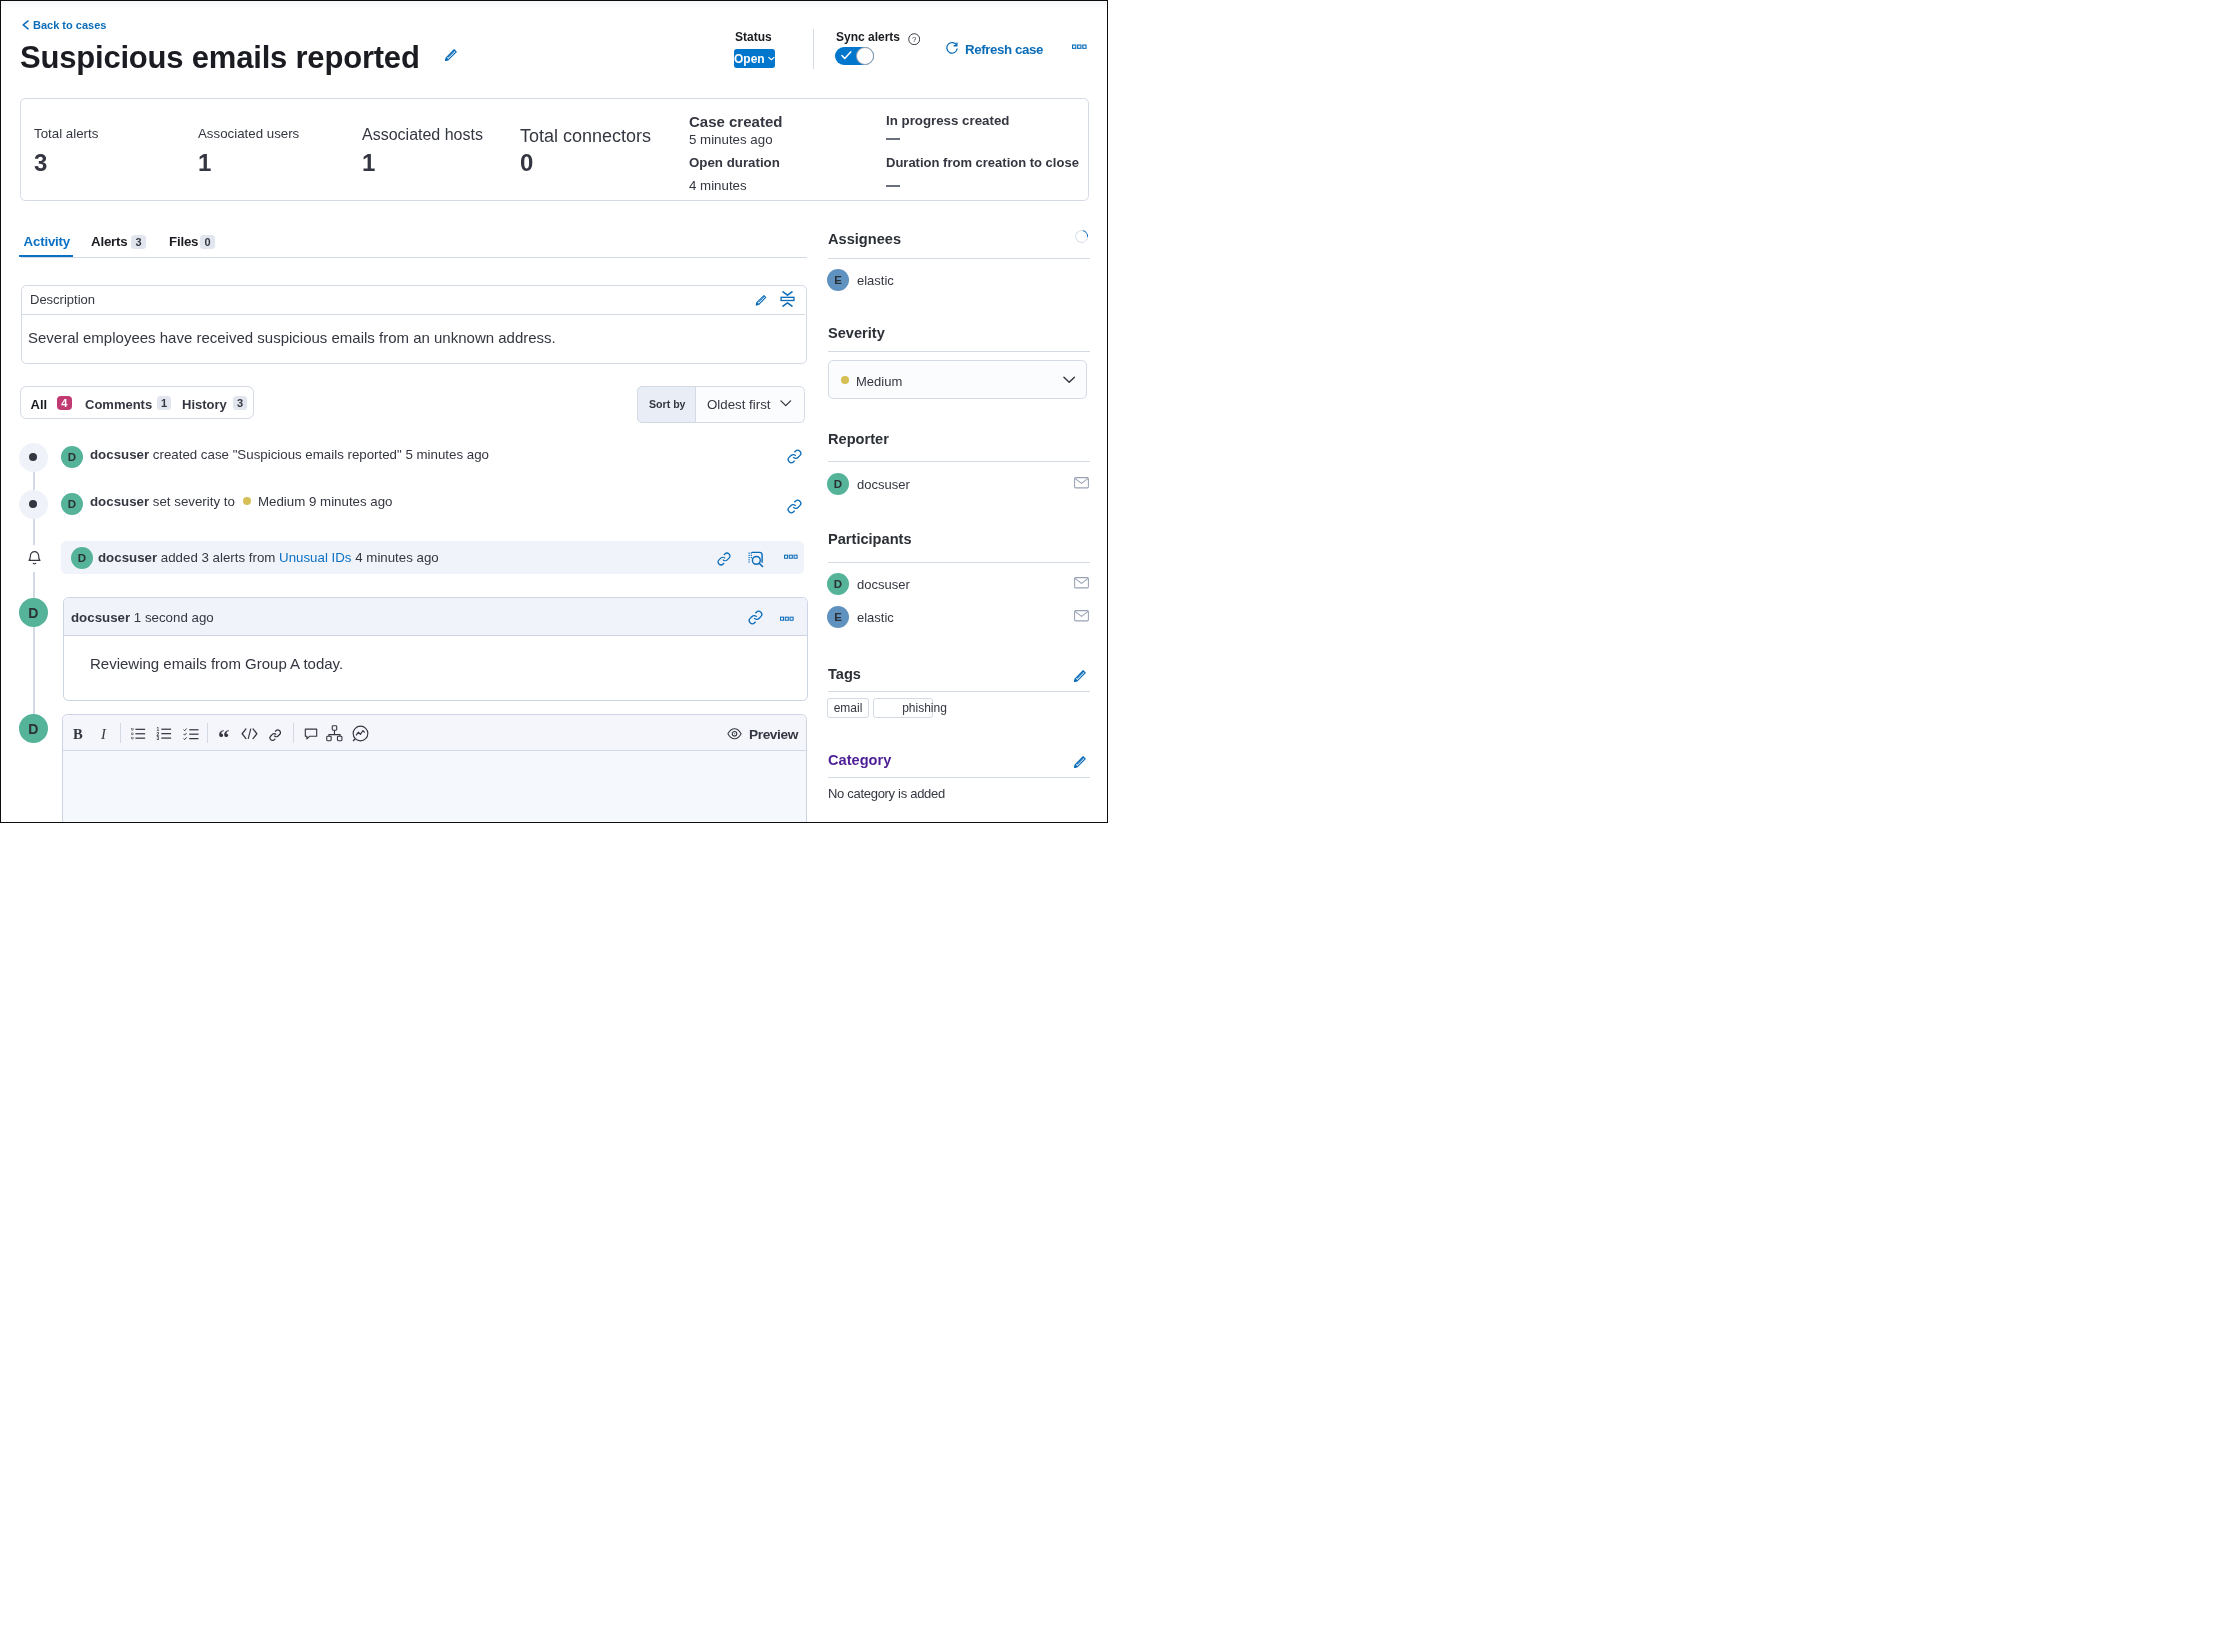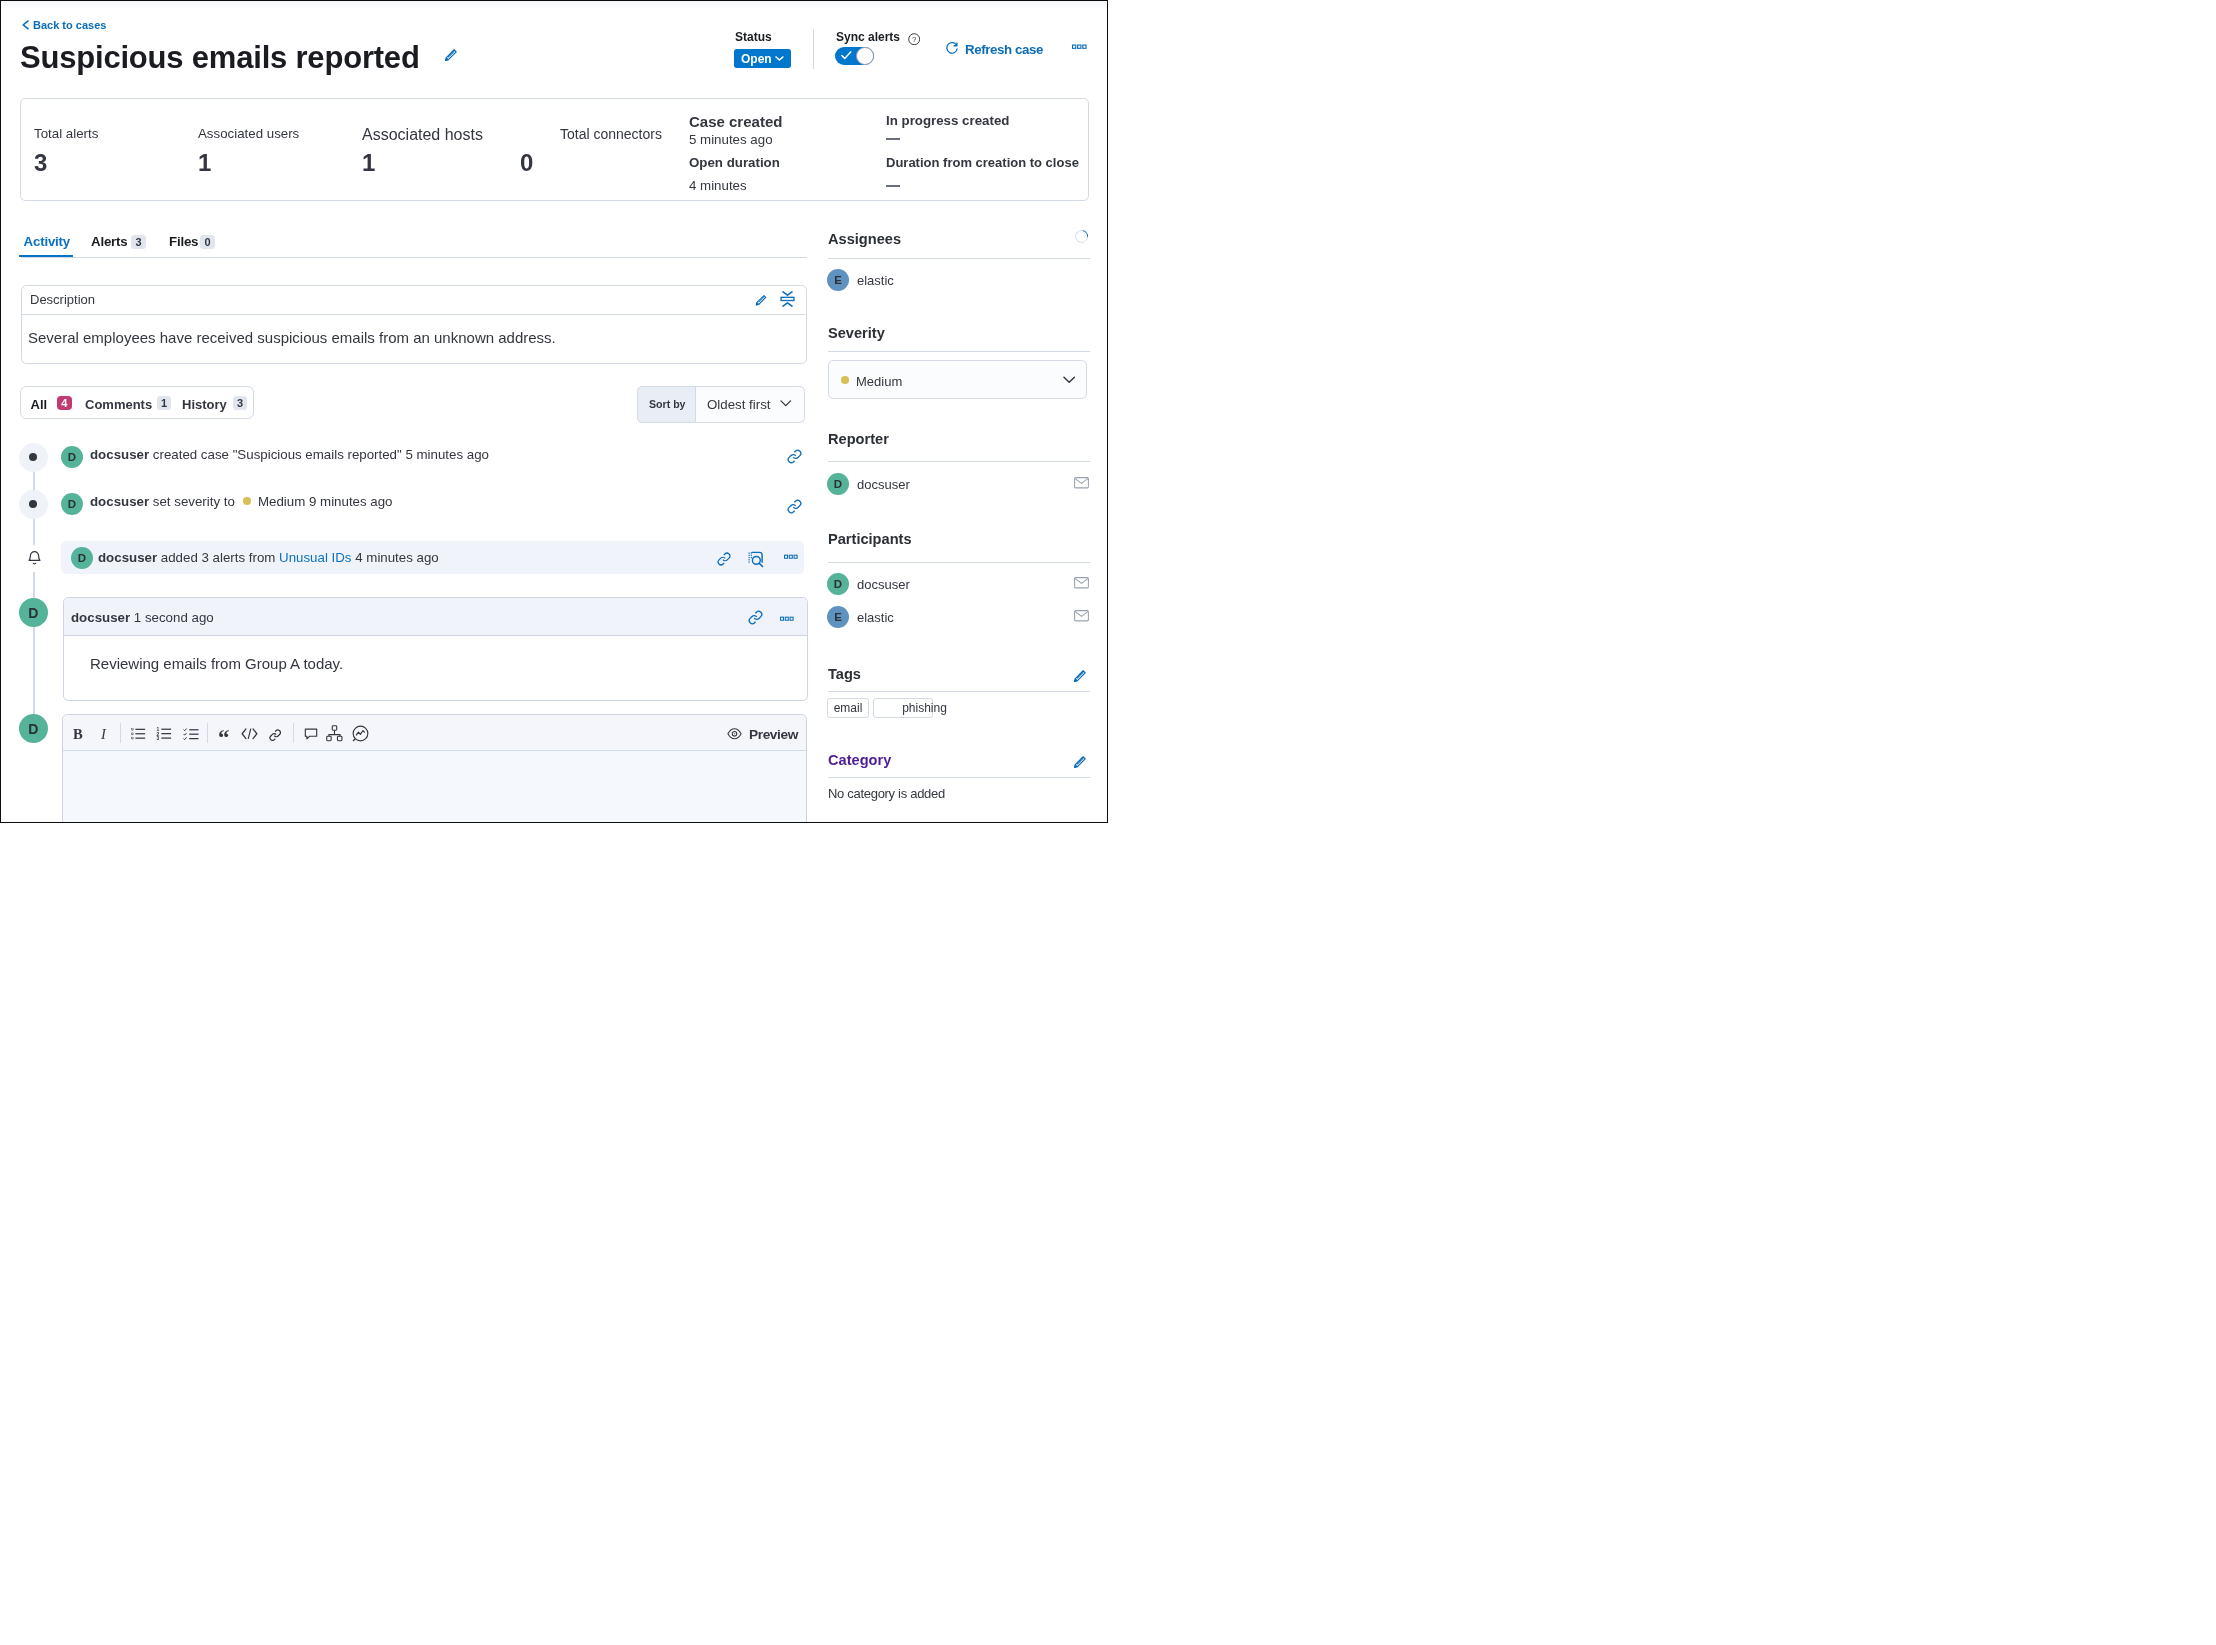--- a/index.html
+++ b/index.html
@@ -54,21 +54,21 @@
     <polyline points="8,1 2.5,5.5 8,10" fill="none" stroke="#0b6cb8" stroke-width="1.6" stroke-linecap="round" stroke-linejoin="round"></polyline>
   </svg>
   <div class="t blue" style="left:32px;top:19px;font-size:11px;font-weight:bold;">Back to cases</div>
 
   <div class="t" style="left:19px;top:41px;font-size:31px;font-weight:bold;color:#1a1c21;letter-spacing:-0.2px;">Suspicious emails reported</div>
   <svg class="abs" style="left:442px;top:47px" width="15" height="15" viewBox="0 0 16 16">
       <use href="#i-pencil"></use>
     </svg>
 
   <div class="t b" style="left:734px;top:30px;font-size:12px;color:#1a1c21;">Status</div>
-  <div class="abs" style="left:733px;top:48px;width:57px;height:19px;background:#0077cc;border-radius:2.7px;display:flex;align-items:center;justify-content:center;gap:3.5px;">
+  <div class="abs" style="left:733px;top:48px;width:41px;height:19px;background:#0077cc;border-radius:2.7px;display:flex;align-items:center;justify-content:center;gap:3.5px;">
     <span style="color:#fff;font-size:12px;font-weight:bold;">Open</span>
     <svg width="8.9" height="5.3" viewBox="0 0 10 6">
         <polyline points="1,1 5,4.6 9,1" fill="none" stroke="#fff" stroke-width="1.6" stroke-linecap="round" stroke-linejoin="round"></polyline>
       </svg>
   </div>
 
   <div class="abs" style="left:812px;top:27.5px;width:0.9px;height:40px;background:#d3dae6;"></div>
 
   <div class="t b" style="left:835px;top:30px;font-size:12px;color:#1a1c21;">Sync alerts</div>
   <svg class="abs" style="left:907px;top:31.5px" width="12.4" height="12.4" viewBox="0 0 14 14">
@@ -89,21 +89,21 @@
   <div class="t blue" style="left:964px;top:42px;font-size:13.3px;font-weight:600;letter-spacing:-0.4px;">Refresh case</div>
 
   <svg class="abs" style="left:1071px;top:42px" width="15" height="8" viewBox="0 0 17 9">
       <use href="#i-dots"></use>
     </svg>
 
   <div class="panel" style="left:19px;top:97px;width:1069px;height:103px;"></div>
   <div class="t" style="left:33px;top:126px;font-size:13.3px;">Total alerts</div>
   <div class="t" style="left:197px;top:126px;font-size:13.3px;">Associated users</div>
   <div class="t" style="left:361px;top:126px;font-size:16px;">Associated hosts</div>
-  <div class="t" style="left:519px;top:126px;font-size:14px;margin-left:40px;">Total connectors</div>
+  <div class="t" style="left:519px;top:126px;font-size:18px;">Total connectors</div>
   <div class="t b" style="left:33px;top:150px;font-size:24px;color:#343741;">3</div>
   <div class="t b" style="left:197px;top:150px;font-size:24px;color:#343741;">1</div>
   <div class="t b" style="left:361px;top:150px;font-size:24px;color:#343741;">1</div>
   <div class="t b" style="left:519px;top:150px;font-size:24px;color:#343741;">0</div>
 
   <div class="t b" style="left:688px;top:113px;font-size:15px;">Case created</div>
   <div class="t" style="left:688px;top:132px;font-size:13.3px;">5 minutes ago</div>
   <div class="t b" style="left:688px;top:155px;font-size:13.3px;">Open duration</div>
   <div class="t" style="left:688px;top:178px;font-size:13.3px;">4 minutes</div>
 

